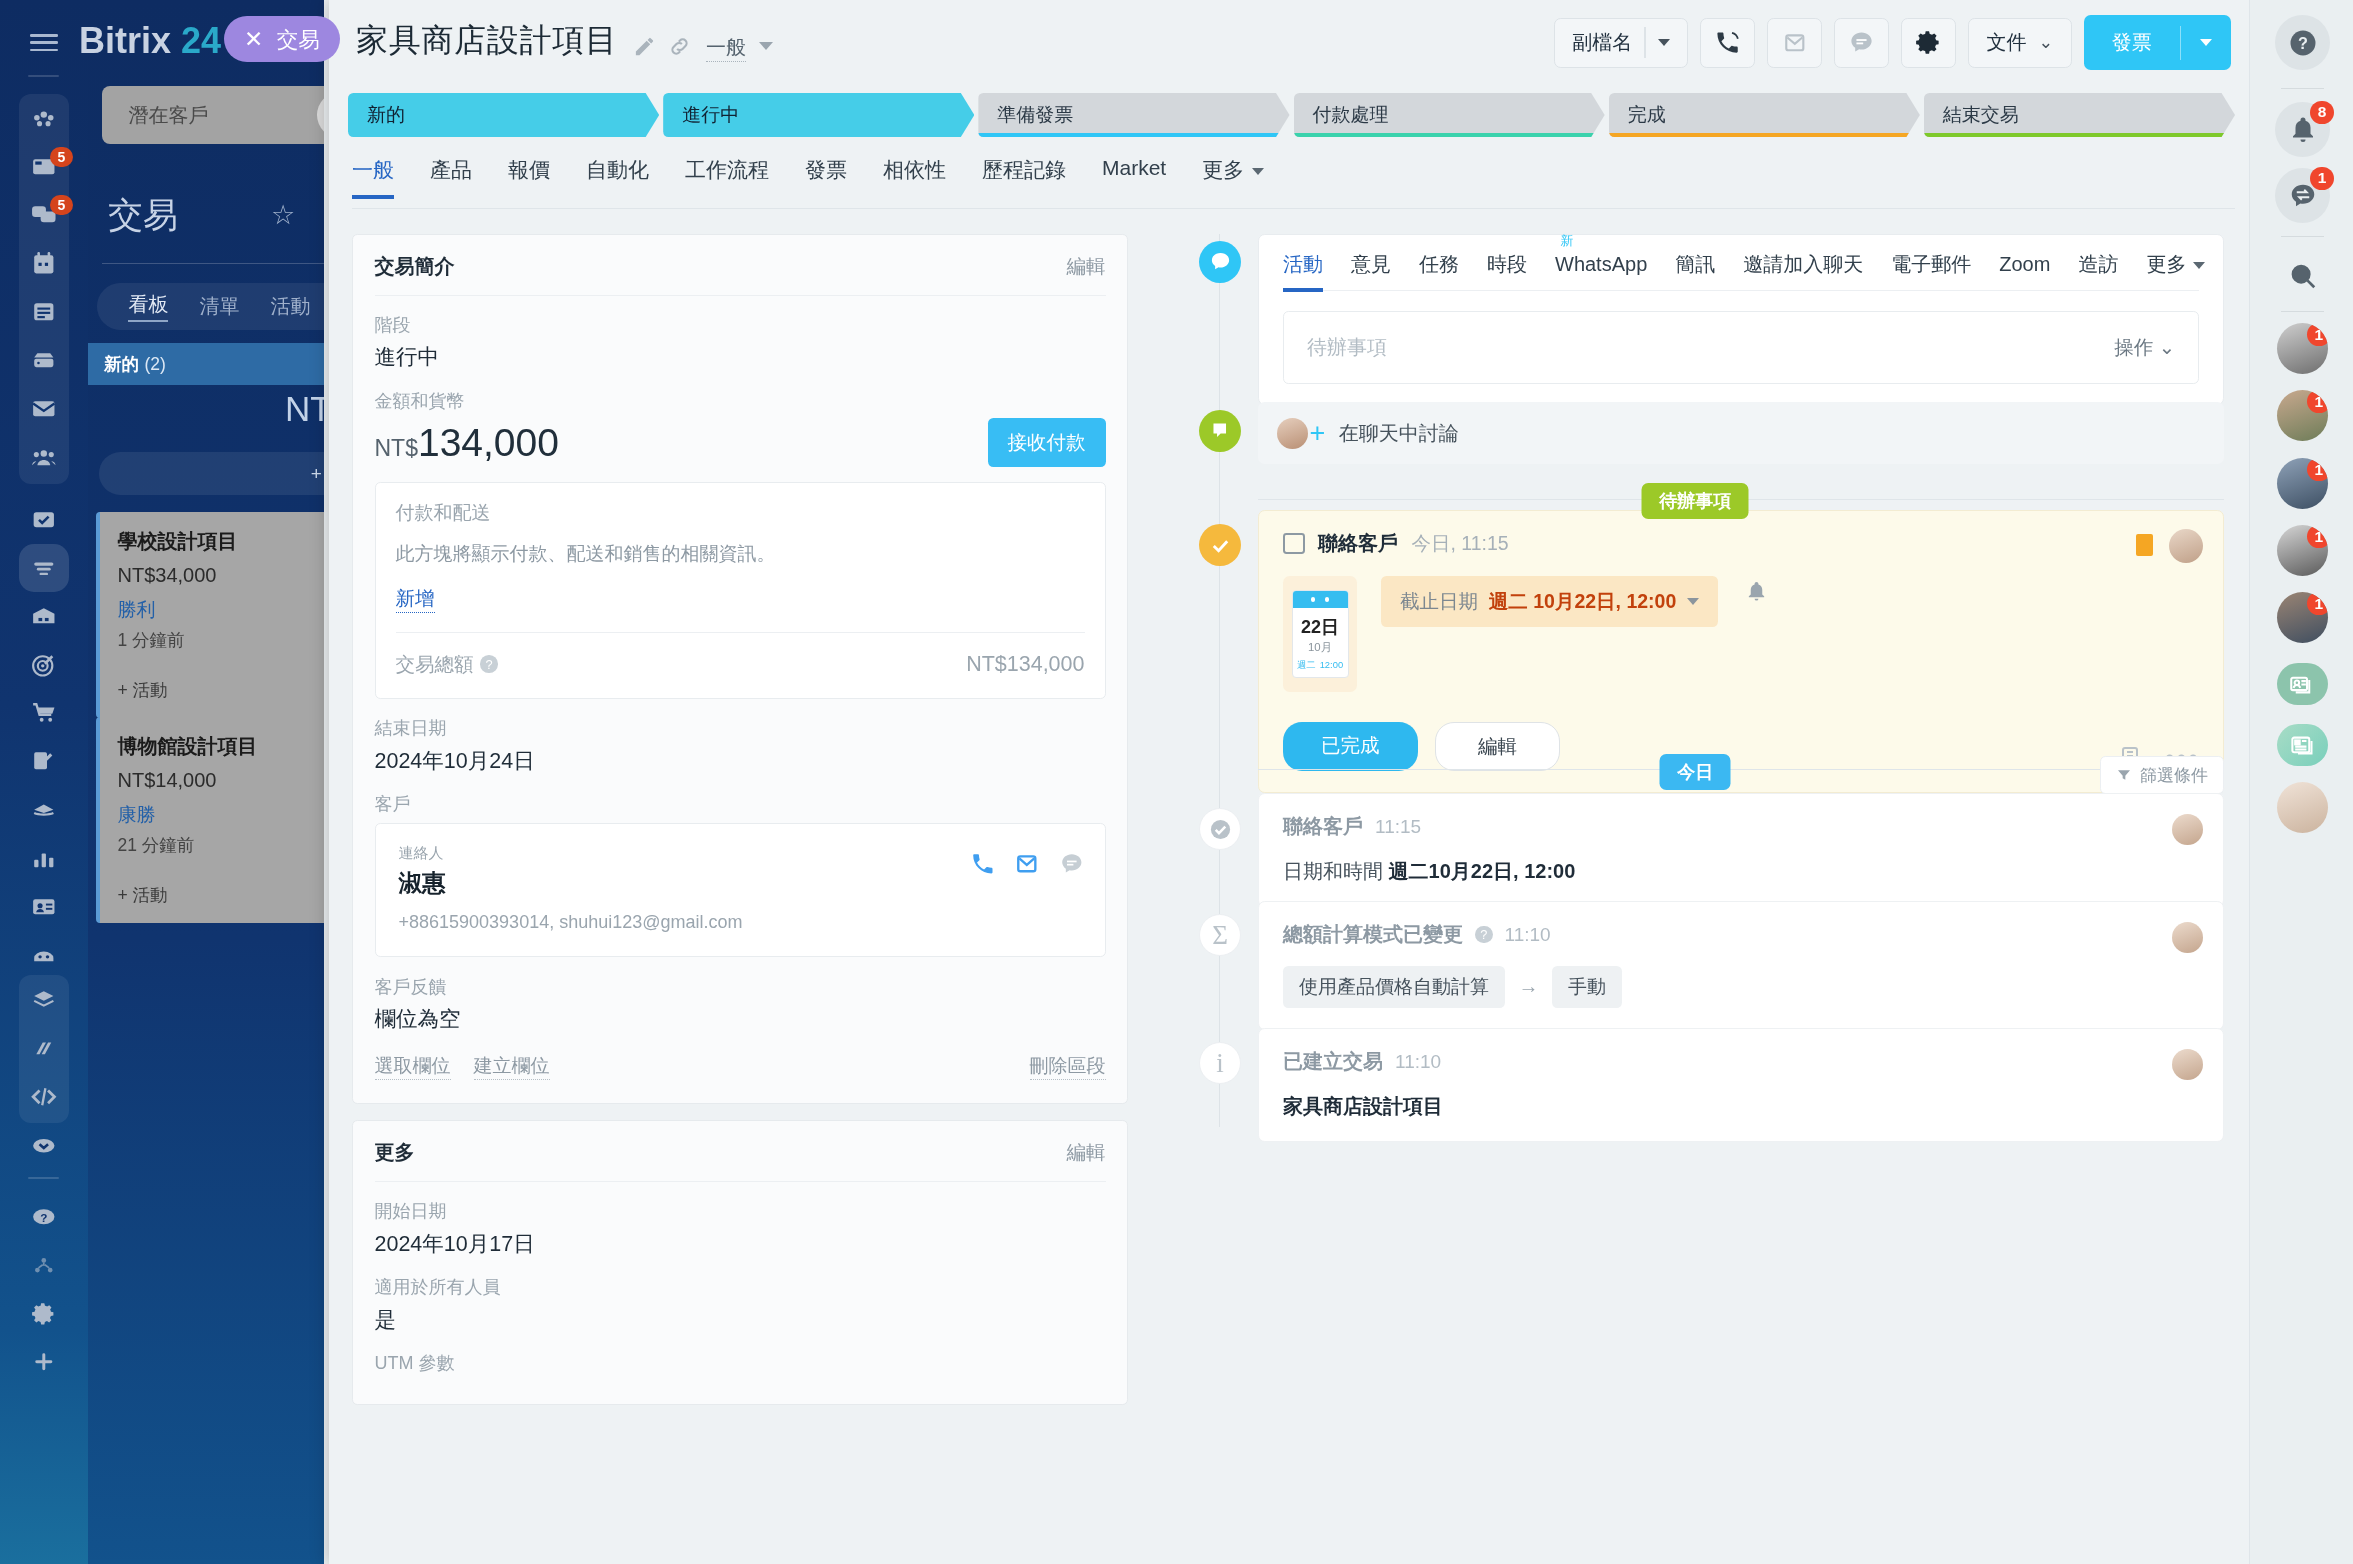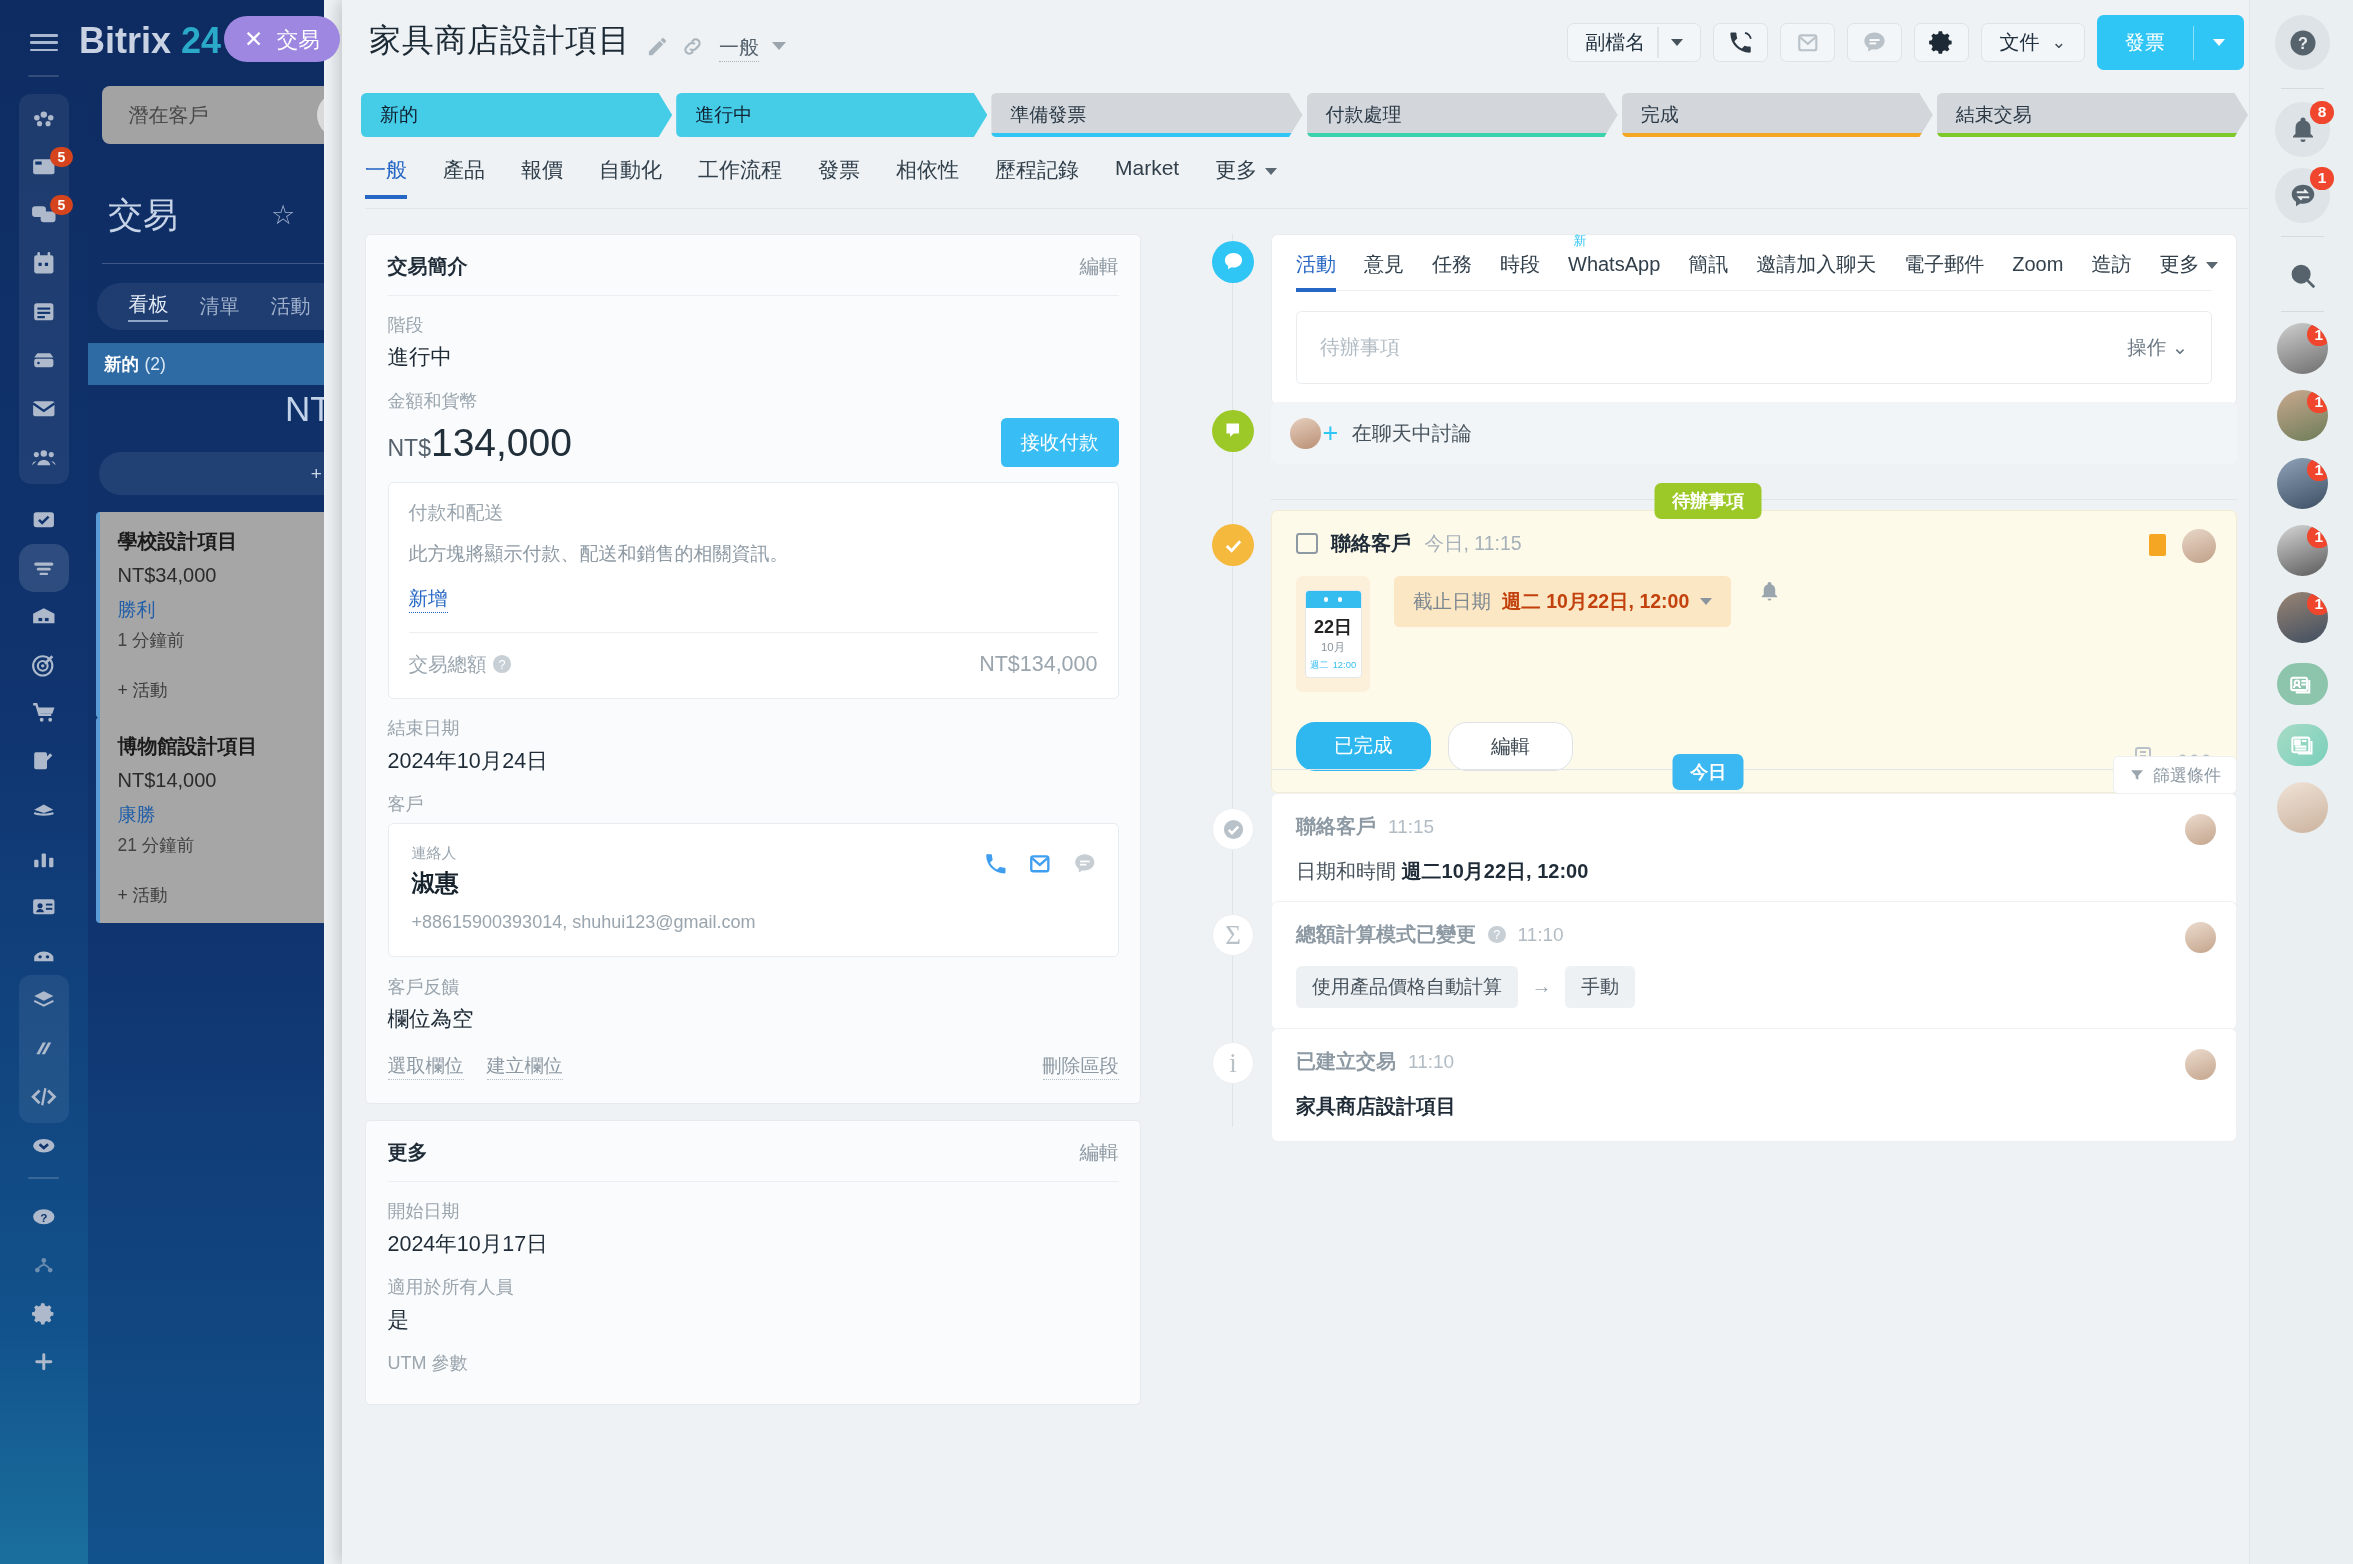--- a/index.html
+++ b/index.html
@@ -62,30 +62,30 @@
   .kb-quick { position:absolute; left: 10.8px; top: 452px; width: 296px; height: 43px; background: rgba(255,255,255,.08); border-radius: 21.5px; display:flex; align-items:center; justify-content:flex-end; padding-right: 10.8px; color:#cbd8ea; font-size:19px; }
   .kb-card { position:absolute; left: 8px; width: 310px; background:#a6a6a6; border-radius:4px; padding: 16px 17.5px; border-left: 4px solid #5b9bd5;}
   .kb-card .t { font-size: 20px; font-weight: 700; color:#1b1b1b; margin-bottom: 9.4px; }
   .kb-card .m { font-size: 20px; color:#2b2b2b; margin-bottom: 9.4px; }
   .kb-card .p { font-size: 19px; color:#2360a8; margin-bottom: 5.4px; }
   .kb-card .a { font-size: 17.5px; color:#444; }
   .kb-card .act { font-size: 17.5px; color:#3a3a3a; margin-top: 25.6px; }
 
   
   .panel {
-    position: absolute; left: 342px; top: 0; width: 1926px; height: 1565px;
+    position: absolute; left: 329px; top: 0; width: 1926px; height: 1565px;
     background: #eef2f4; z-index: 25; box-shadow: -2.7px 0 16px rgba(0,0,0,.2);
   }
   .phead { position: relative; height: 85px; }
   .ptitle { position: absolute; left: 27px; top: 19px; font-size: 32px; color: #1c2a35; letter-spacing: 0.7px; }
   .pt-icon { position: absolute; top: 35px; width: 23px; height: 23px; cursor: pointer; }
   .pt-kind { position: absolute; top: 34px; font-size: 20px; color: #55636e; border-bottom: 1.3px dotted #aab4bc; cursor:pointer; }
   .pt-caret { position:absolute; top: 42px; width:0;height:0;border-left:7.4px solid transparent;border-right:7.4px solid transparent;border-top:8px solid #9aa5ae; }
   .hdr-btns { position:absolute; right: 24px; top: 15px; display:flex; align-items:center; gap: 12px; }
-  .hbtn { height: 39px; border:1.3px solid #dde3e7; border-radius: 6.7px; background:#f3f6f8; display:flex; align-items:center; justify-content:center; cursor:pointer;font-family:Liberation Serif, serif; }
+  .hbtn { height: 50px; border:1.3px solid #dde3e7; border-radius: 6.7px; background:#f3f6f8; display:flex; align-items:center; justify-content:center; cursor:pointer;font-family:Liberation Serif, serif; }
   .hbtn.sq { width: 55px; }
   .hbtn.txt { padding: 0 17.5px; font-size: 20px; color:#22313f; gap: 12px; }
   .hbtn .div { width:1.3px; height: 31px; background:#dde3e7; }
   .hbtn .car { width:0;height:0;border-left:6.7px solid transparent;border-right:6.7px solid transparent;border-top:7.4px solid #46525c; }
   .hbtn-blue { height: 55px; background:#2fc6f6; border-radius: 6.7px; display:flex; align-items:center; color:#fff; font-size:20px; cursor:pointer; }
   .hbtn-blue .l { padding: 0 28px; }
   .hbtn-blue .div { width:1.3px; height: 34px; background: rgba(255,255,255,.45); }
   .hbtn-blue .r { width: 50px; display:flex; align-items:center; justify-content:center; }
   .hbtn-blue .car { width:0;height:0;border-left:6.7px solid transparent;border-right:6.7px solid transparent;border-top:7.4px solid #fff; }
 

